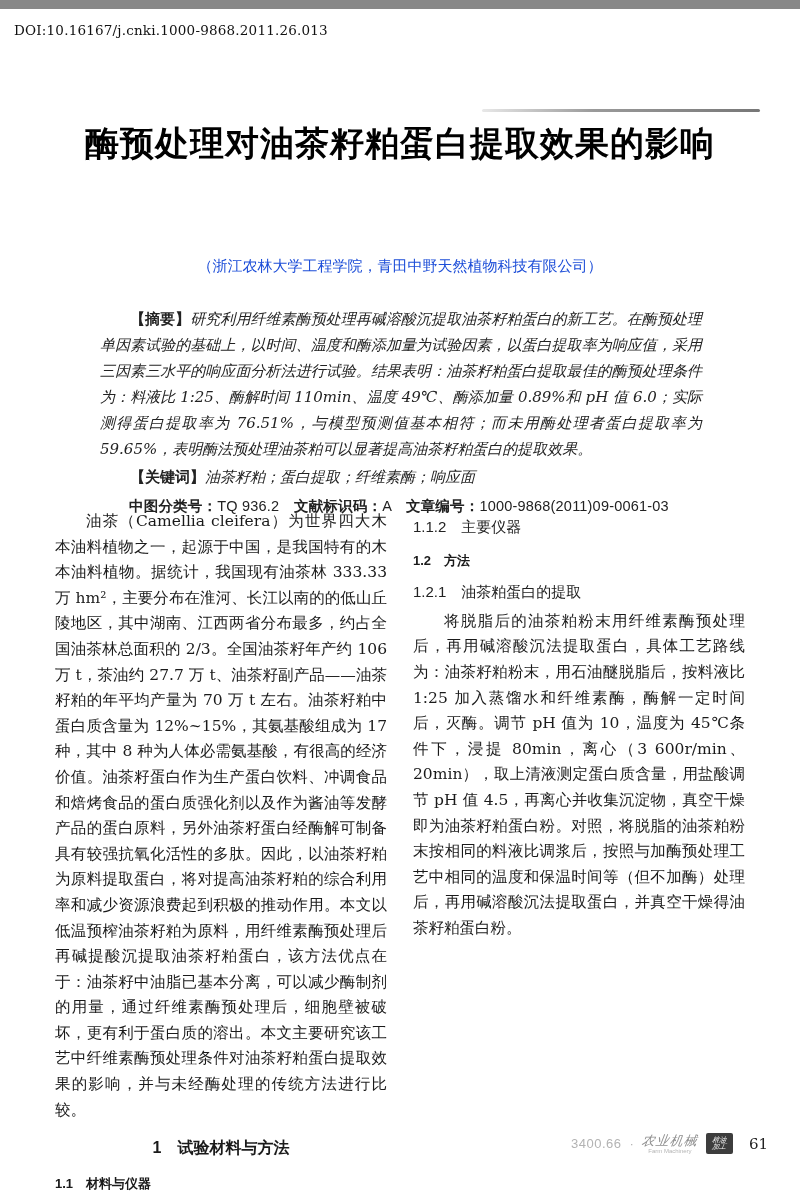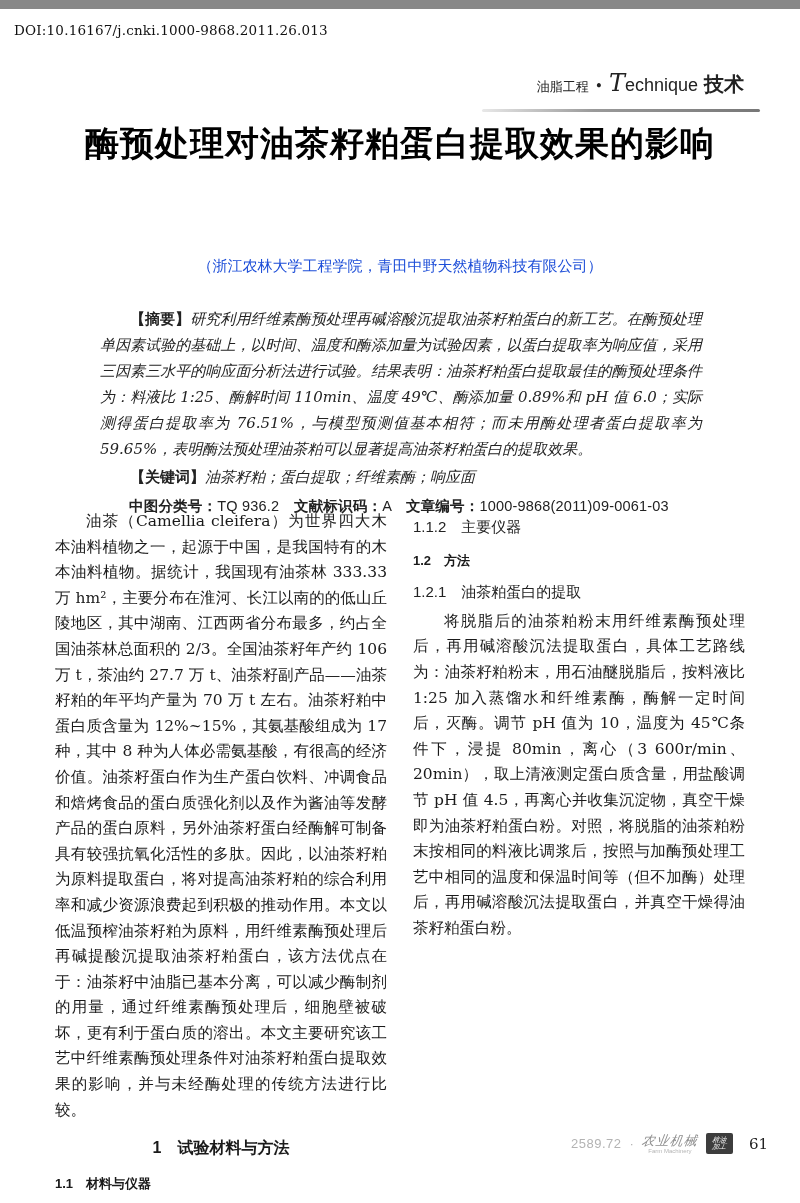--- a/index.html
+++ b/index.html
@@ -106,23 +106,20 @@
     color:#222;font-size:15px;font-family:"DejaVu Serif",serif;margin-left:8px;
   }
 </style>
 </head>
 <body>
 
 <div class="page">
 
   <div class="doi">DOI:10.16167/j.cnki.1000-9868.2011.26.013</div>
 
-  <div class="hdr">
-    <span class="cn-small">油脂工程</span><span class="bullet">•</span><span class="t-init">T</span><span class="t-rest">echnique</span><span class="cn-big">技术</span>
-  </div>
   <div class="hdr-rule"></div>
 
   <div class="title">酶预处理对油茶籽粕蛋白提取效果的影响</div>
 
 
   <div class="affil">（浙江农林大学工程学院，青田中野天然植物科技有限公司）</div>
 
   <div class="abs-block">
     <p><span class="abs-label">【摘要】</span><span class="abs-text">研究利用纤维素酶预处理再碱溶酸沉提取油茶籽粕蛋白的新工艺。在酶预处理单因素试验的基础上，以时间、温度和酶添加量为试验因素，以蛋白提取率为响应值，采用三因素三水平的响应面分析法进行试验。结果表明：油茶籽粕蛋白提取最佳的酶预处理条件为：料液比 1:25、酶解时间 110min、温度 49℃、酶添加量 0.89%和 pH 值 6.0；实际测得蛋白提取率为 76.51%，与模型预测值基本相符；而未用酶处理者蛋白提取率为 59.65%，表明酶法预处理油茶粕可以显著提高油茶籽粕蛋白的提取效果。</span></p>
     <p class="kw-line"><span class="kw-label">【关键词】</span><span class="kw-text">油茶籽粕；蛋白提取；纤维素酶；响应面</span></p>
@@ -139,21 +136,21 @@
 
   <div class="col col-right">
     <p class="h3">1.1.2　主要仪器</p>
     <p class="h2">1.2　方法</p>
     <p class="h3">1.2.1　油茶粕蛋白的提取</p>
     <p class="ind">将脱脂后的油茶粕粉末用纤维素酶预处理后，再用碱溶酸沉法提取蛋白，具体工艺路线为：油茶籽粕粉末，用石油醚脱脂后，按料液比 1:25 加入蒸馏水和纤维素酶，酶解一定时间后，灭酶。调节 pH 值为 10，温度为 45℃条件下，浸提 80min，离心（3 600r/min、20min），取上清液测定蛋白质含量，用盐酸调节 pH 值 4.5，再离心并收集沉淀物，真空干燥即为油茶籽粕蛋白粉。对照，将脱脂的油茶粕粉末按相同的料液比调浆后，按照与加酶预处理工艺中相同的温度和保温时间等（但不加酶）处理后，再用碱溶酸沉法提取蛋白，并真空干燥得油茶籽粕蛋白粉。</p>
 
   </div>
 
   <div class="footer">
-    <span class="issue">2589.72</span>
+    <span class="issue">3400.66</span>
     <span class="dot">·</span>
     <span class="jscript">
       <span class="cnscript">农业机械</span>
       <span class="enscript">Farm Machinery</span>
     </span>
     <span class="logo-box">
       <span>粮油</span>
       <span>加工</span>
     </span>
     <span class="pageno">61</span>

